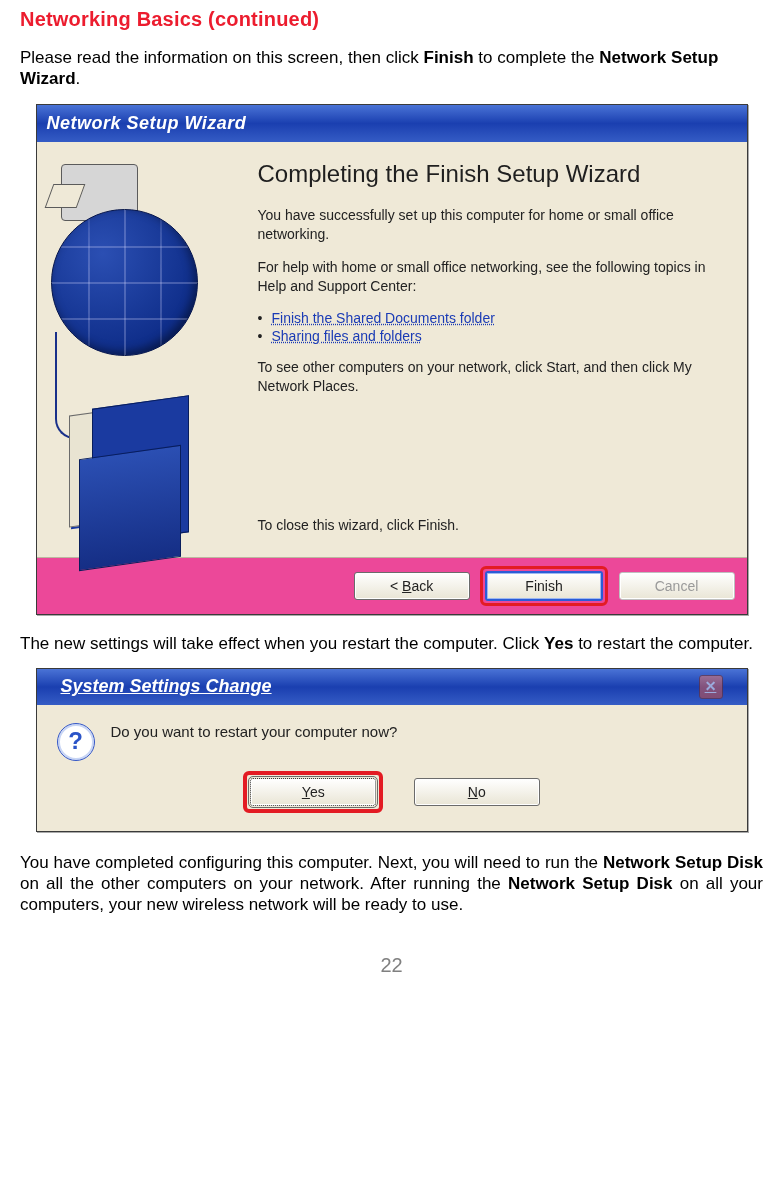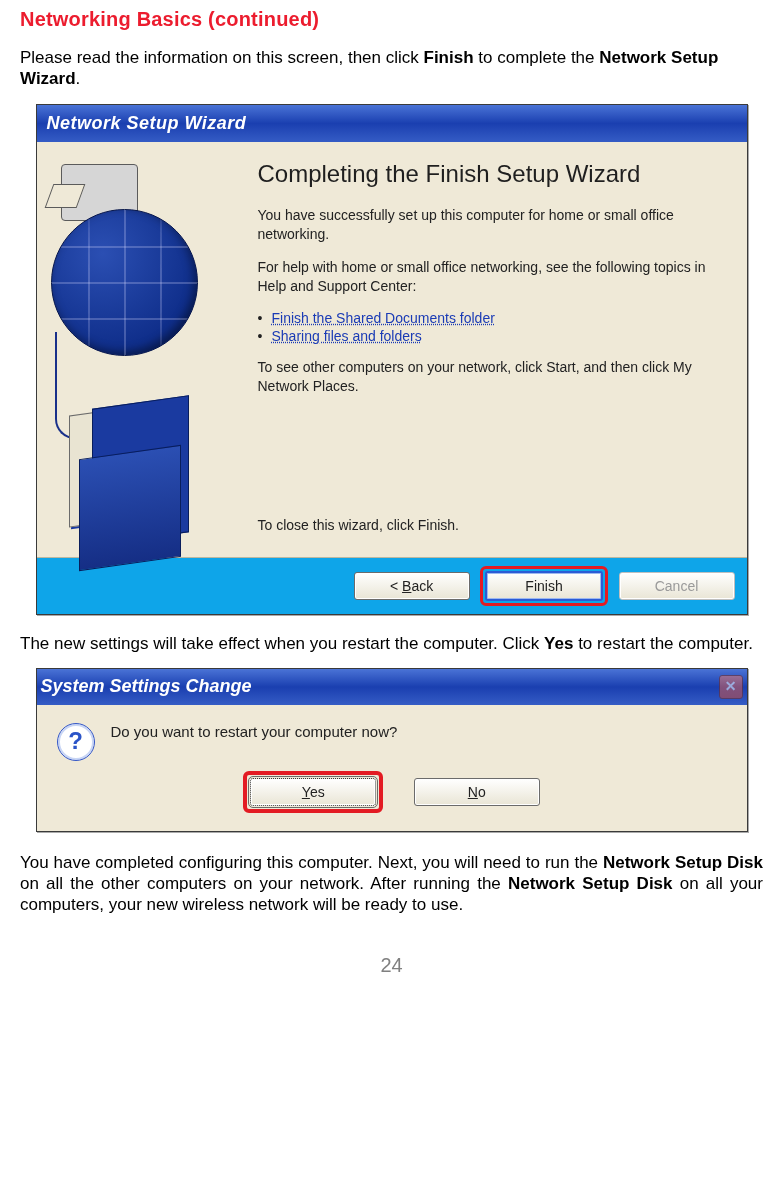--- a/index.html
+++ b/index.html
@@ -155,21 +155,21 @@
   }
   .xp-link {
     color: #1a3bb5;
     text-decoration: underline dotted;
     cursor: pointer;
   }
   .wizard-close-hint {
     margin-top: 120px;
   }
   .wizard-footer {
-    background: #0ea5e9;
+    background: #ec4899;
     border-top: 1px solid #bcb79f;
     padding: 8px 12px;
     text-align: right;
   }
   .xp-btn {
     display: inline-block;
     min-width: 90px;
     padding: 5px 12px;
     margin-left: 6px;
     background: linear-gradient(#fff, #e9e5d5);
@@ -205,24 +205,25 @@
     box-shadow: 1px 1px 0 #aaa;
     background: #efe9d7;
   }
   .dialog-titlebar {
     background: linear-gradient(#4a73d6, #1a3fb0, #355cc5);
     color: #fff;
     font-family: Tahoma, Arial, sans-serif;
     font-weight: bold;
     font-style: italic;
     font-size: 18px;
-    padding: 6px 4px;
+    padding: 6px 24px;
     display: flex;
     justify-content: space-between;
     align-items: center;
+    text-decoration: underline;
   }
   .close-btn {
     width: 22px; height: 22px;
     background: linear-gradient(#e77a6d,#c84a3a);
     border: 1px solid #7a2a1f;
     border-radius: 3px;
     color: #fff;
     font-weight: bold;
     font-style: normal;
     font-size: 14px;
@@ -366,13 +367,13 @@
       <span class="xp-btn"><span class="underline-acc">Y</span><span>es</span></span>
     </span>
     <span class="xp-btn no-btn"><span class="underline-acc">N</span><span>o</span></span>
   </div>
 </div>
 
 <p class="doc-text" style="text-align:justify;">
   <span>You have completed configuring this computer.  Next, you will need to run the </span><b>Network Setup Disk</b><span> on all the other computers on your network.  After running the </span><b>Network Setup Disk</b><span> on all your computers, your new wireless network will be ready to use.</span>
 </p>
 
-<div class="pagenum">24</div>
+<div class="pagenum">22</div>
 
 </body></html>

